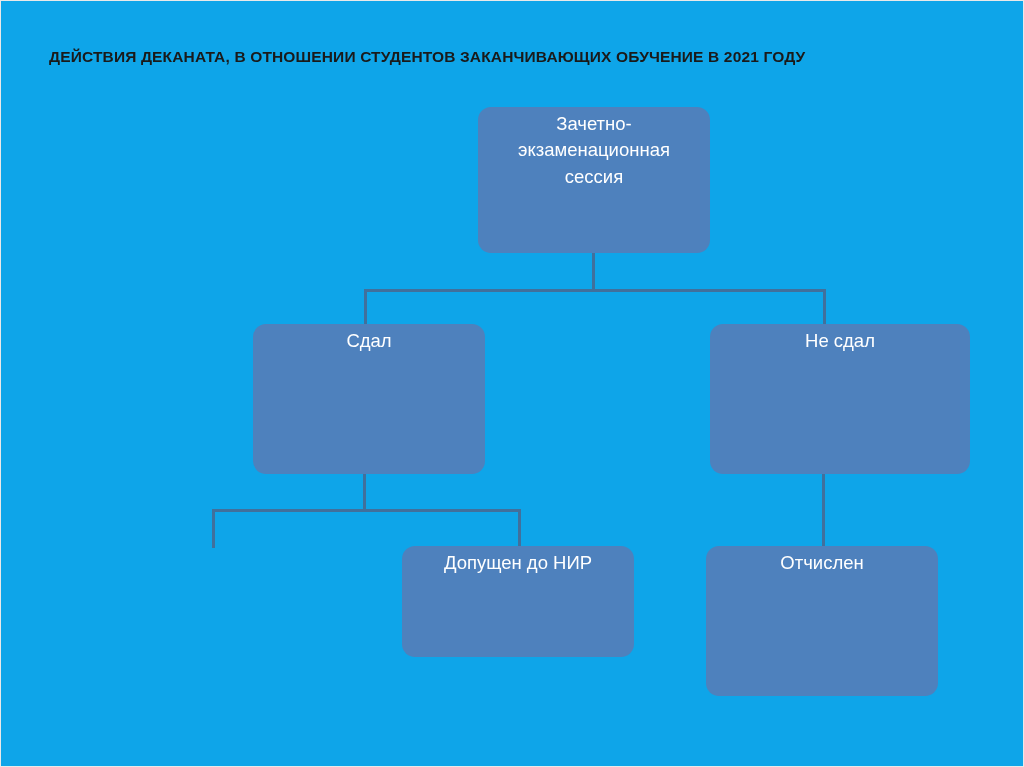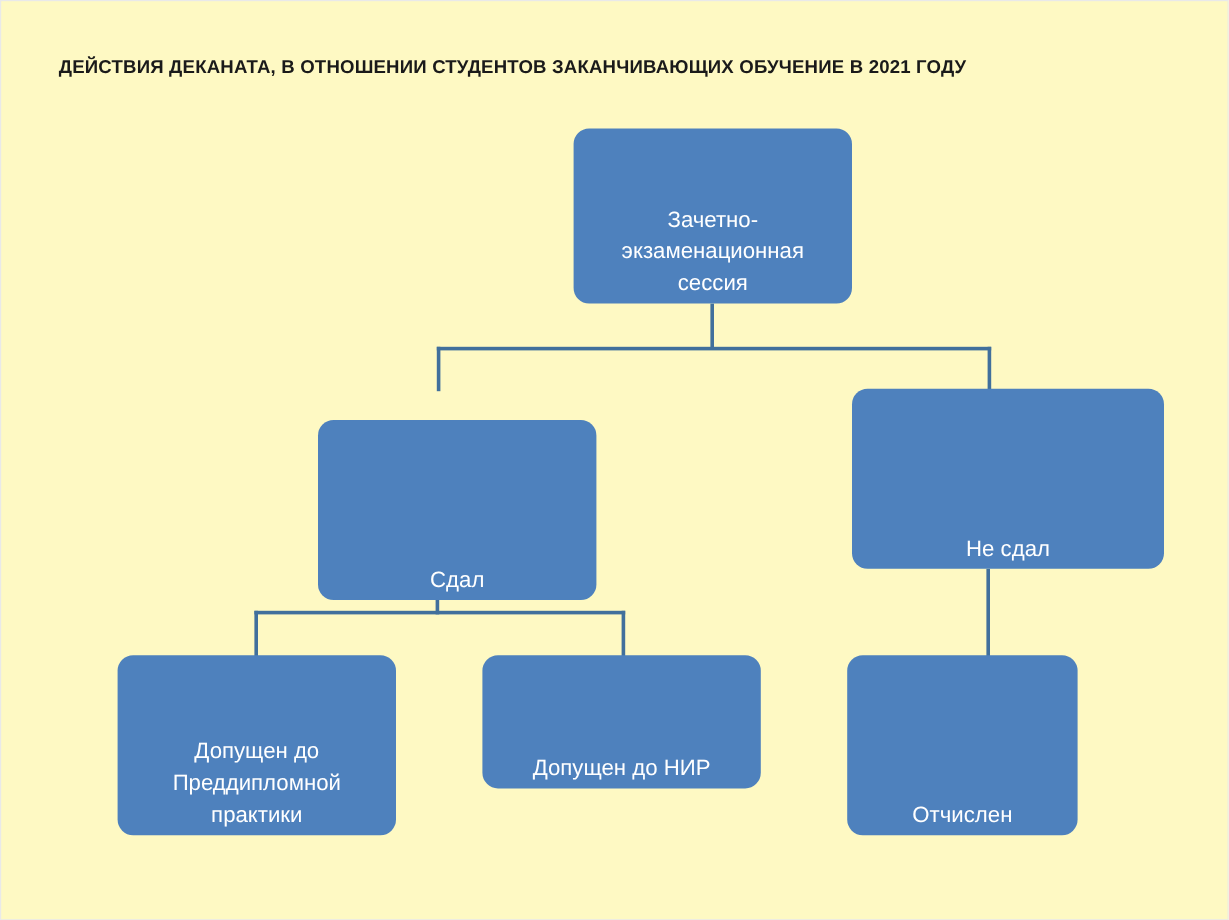--- a/index.html
+++ b/index.html
@@ -7,21 +7,21 @@
     padding: 0;
     background: #ffffff;
   }
   body {
     font-family: "Liberation Sans", sans-serif;
   }
   #slide {
     position: relative;
     width: 1024px;
     height: 767px;
-    background: #fef9c3;
+    background: #0ea5e9;
     overflow: hidden;
     box-sizing: border-box;
     border: 1px solid #e9e9e9;
   }
   #slide-title {
     position: absolute;
     left: 48px;
     top: 47px;
     width: 930px;
     font-size: 15.5px;
@@ -32,21 +32,21 @@
     white-space: nowrap;
     font-family: "Liberation Sans", sans-serif;
   }
   .node {
     position: absolute;
     box-sizing: border-box;
     background: #4E81BD;
     border-radius: 13px;
     color: #ffffff;
     display: flex;
-    align-items: flex-end;
+    align-items: flex-start;
     justify-content: center;
     text-align: center;
     font-size: 18.5px;
     line-height: 1.42;
     padding: 4px 18px;
     font-family: "Liberation Sans", sans-serif;
     z-index: 2;
   }
   .node-label {
     display: block;
@@ -78,35 +78,30 @@
   <div class="conn conn-v" style="left:517px; top:508px; height:39px;"></div>
 
   <div class="conn conn-v" style="left:821px; top:473px; height:74px;"></div>
 
   <div class="node" style="left:477px; top:106px; width:232px; height:146px;">
     <span class="node-label">Зачетно-
 экзаменационная
 сессия</span>
   </div>
 
-  <div class="node" style="left:264px; top:323px; width:232px; height:150px;margin-top:26px;">
+  <div class="node" style="left:252px; top:323px; width:232px; height:150px;">
     <span class="node-label">Сдал</span>
   </div>
 
   <div class="node" style="left:709px; top:323px; width:260px; height:150px;">
     <span class="node-label">Не сдал</span>
   </div>
 
-  <div class="node" style="left:97px; top:545px; width:232px; height:150px;">
-    <span class="node-label">Допущен до
-Преддипломной
-практики</span>
-  </div>
 
   <div class="node" style="left:401px; top:545px; width:232px; height:111px;">
     <span class="node-label">Допущен до НИР</span>
   </div>
 
-  <div class="node" style="left:705px; top:545px; width:192px; height:150px;">
+  <div class="node" style="left:705px; top:545px; width:232px; height:150px;">
     <span class="node-label">Отчислен</span>
   </div>
 
 </div>
 
 </body></html>

